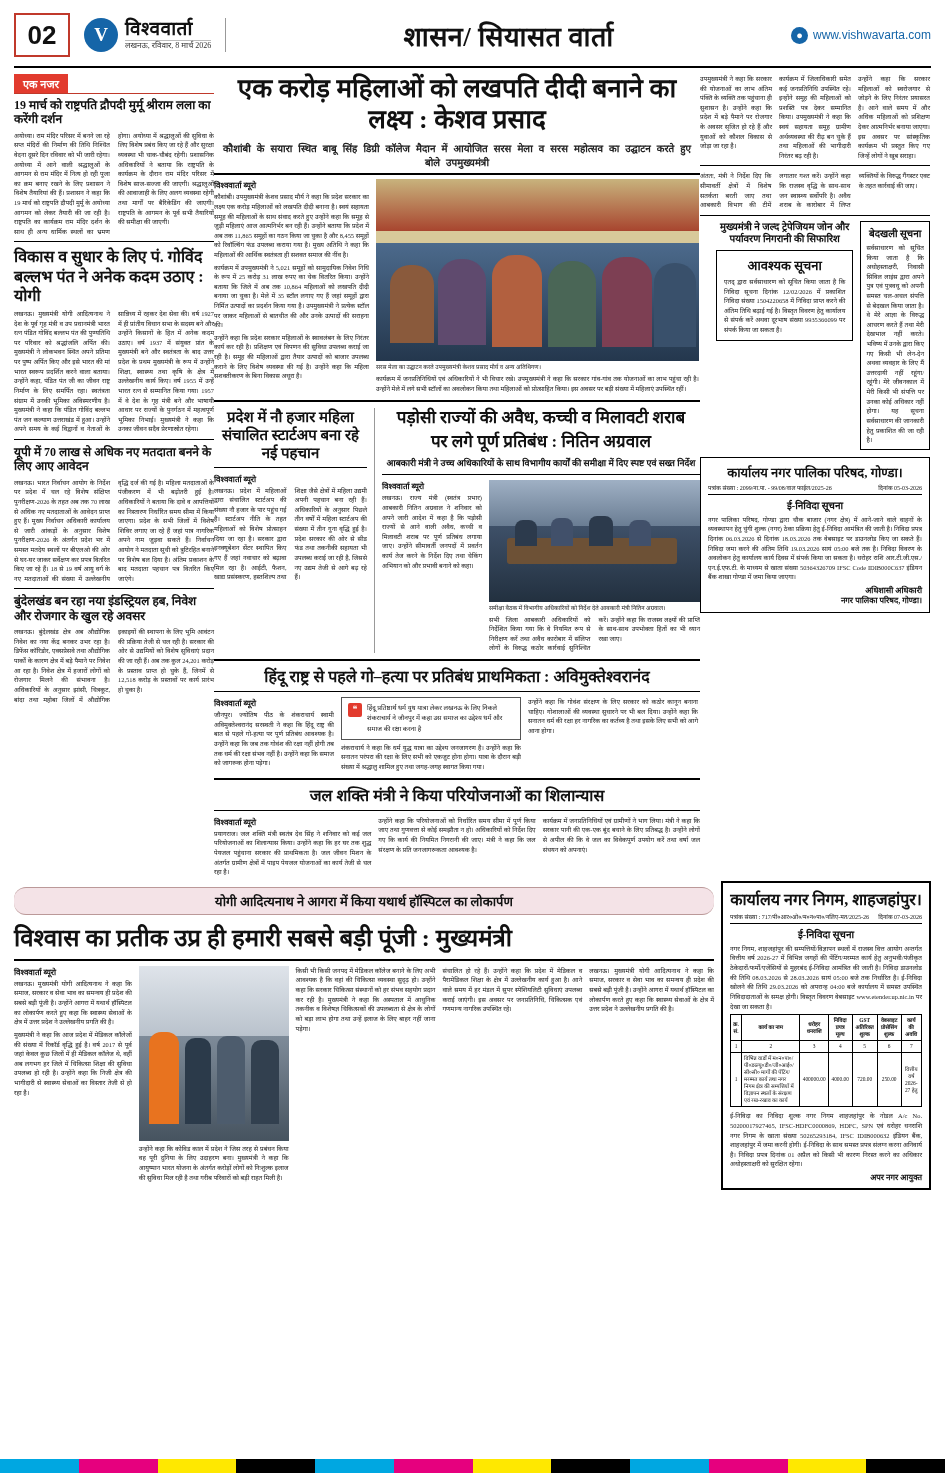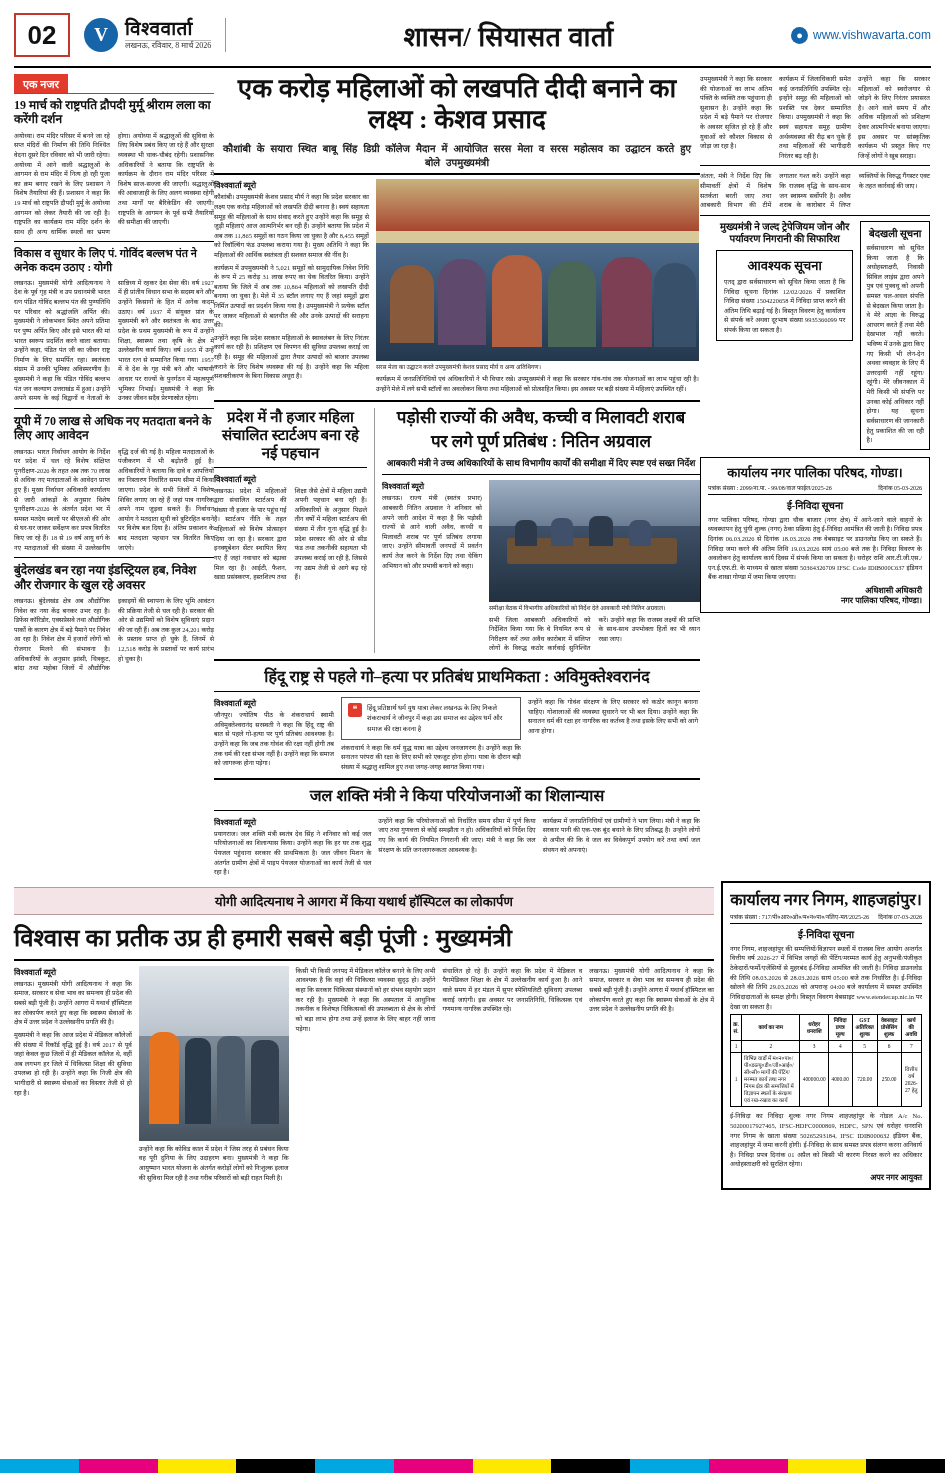--- a/index.html
+++ b/index.html
@@ -49,21 +49,21 @@
   .notice{border:1.5px solid #000;padding:5px 7px;margin-bottom:7px;}
   .notice h5{font-size:13px;text-align:center;margin:0 0 3px 0;font-weight:bold;}
   .notice .meta{display:flex;justify-content:space-between;font-size:6px;border-bottom:1px solid #000;padding-bottom:2px;margin-bottom:3px;}
   .notice .etitle{font-size:10px;text-align:center;font-weight:bold;margin:2px 0 3px;}
   .notice .sig{text-align:right;font-size:8px;font-weight:bold;margin-top:4px;line-height:1.3;}
 
   table.tender{width:100%;border-collapse:collapse;font-size:5.4px;margin-top:3px;}
   table.tender th,table.tender td{border:1px solid #000;padding:2px 2px;text-align:center;vertical-align:middle;line-height:1.3;}
 
   
-  .banner{background:#f4e3e7;border-top:1px solid #b99;border-bottom:1px solid #b99;text-align:center;font-size:13px;font-weight:bold;padding:4px 0;margin:6px 0 5px;}
+  .banner{background:#f4e3e7;border-top:1px solid #b99;border-bottom:1px solid #b99;text-align:center;font-size:13px;font-weight:bold;padding:4px 0;margin:6px 0 5px;border-radius:12px;}
   .bigtitle{font-size:24px;font-weight:bold;margin:2px 0 6px;}
 
   .quotebox{border:1px solid #555;padding:5px 6px;font-size:6.6px;line-height:1.55;display:flex;gap:5px;}
   .qicon{width:14px;height:14px;background:#e23b2e;color:#fff;font-size:9px;border-radius:2px;display:flex;align-items:center;justify-content:center;flex:none;}
 
   
   .cmyk{position:absolute;left:0;bottom:0;width:945px;height:14px;display:flex;}
   .cmyk div{flex:1;height:14px;}
 
   .flexrow{display:flex;gap:7px;}
@@ -98,21 +98,21 @@
       </div>
 
       <div>
         <h3 class="hl" style="font-size:12px;">19 मार्च को राष्ट्रपति द्रौपदी मुर्मू श्रीराम लला का करेंगी दर्शन</h3>
         <div class="body-txt cols2">अयोध्या। राम मंदिर परिसर में बनने जा रहे सप्त मंदिरों की निर्माण की तिथि निश्चित वेदना दूसरे दिन रविवार को भी जारी रहेगा। अयोध्या में आने वाली श्रद्धालुओं के आगमन से राम मंदिर में नित्य हो रही पूजा का क्रम बनाए रखने के लिए प्रशासन ने विशेष तैयारियां की हैं। प्रशासन ने कहा कि 19 मार्च को राष्ट्रपति द्रौपदी मुर्मू के अयोध्या आगमन को लेकर तैयारी की जा रही है। राष्ट्रपति का कार्यक्रम राम मंदिर दर्शन के साथ ही अन्य धार्मिक स्थलों का भ्रमण होगा। अयोध्या में श्रद्धालुओं की सुविधा के लिए विशेष प्रबंध किए जा रहे हैं और सुरक्षा व्यवस्था भी चाक-चौबंद रहेगी। प्रशासनिक अधिकारियों ने बताया कि राष्ट्रपति के कार्यक्रम के दौरान राम मंदिर परिसर में विशेष साज-सज्जा की जाएगी। श्रद्धालुओं की आवाजाही के लिए अलग व्यवस्था रहेगी तथा मार्गों पर बैरिकेडिंग की जाएगी। राष्ट्रपति के आगमन के पूर्व सभी तैयारियों की समीक्षा की जाएगी।</div>
       </div>
 
       <div class="rule"></div>
 
       <div>
-        <h3 class="hl" style="font-size:11px;">विकास व सुधार के लिए पं. गोविंद बल्लभ पंत ने अनेक कदम उठाए : योगी</h3>
+        <h3 class="hl" style="font-size:16px;">विकास व सुधार के लिए पं. गोविंद बल्लभ पंत ने अनेक कदम उठाए : योगी</h3>
         <div class="body-txt cols2">लखनऊ। मुख्यमंत्री योगी आदित्यनाथ ने देश के पूर्व गृह मंत्री व उप प्रधानमंत्री भारत रत्न पंडित गोविंद बल्लभ पंत की पुण्यतिथि पर परिवार को श्रद्धांजलि अर्पित की। मुख्यमंत्री ने लोकभवन स्थित अपने प्रतिमा पर पुष्प अर्पित किए और इसे भारत की मां भारत स्वरूप प्रदर्शित करने वाला बताया। उन्होंने कहा, पंडित पंत जी का जीवन राष्ट्र निर्माण के लिए समर्पित रहा। स्वतंत्रता संग्राम में उनकी भूमिका अविस्मरणीय है। मुख्यमंत्री ने कहा कि पंडित गोविंद बल्लभ पंत जन कल्याण उत्तराखंड में हुआ। उन्होंने अपने समय के कई विद्वानों व नेताओं के सान्निध्य में रहकर देश सेवा की। वर्ष 1927 में ही प्रांतीय विधान सभा के सदस्य बने और उन्होंने किसानों के हित में अनेक कदम उठाए। वर्ष 1937 में संयुक्त प्रांत के मुख्यमंत्री बने और स्वतंत्रता के बाद उत्तर प्रदेश के प्रथम मुख्यमंत्री के रूप में उन्होंने शिक्षा, स्वास्थ्य तथा कृषि के क्षेत्र में उल्लेखनीय कार्य किए। वर्ष 1955 में उन्हें भारत रत्न से सम्मानित किया गया। 1957 में वे देश के गृह मंत्री बने और भाषायी आधार पर राज्यों के पुनर्गठन में महत्वपूर्ण भूमिका निभाई। मुख्यमंत्री ने कहा कि उनका जीवन सदैव प्रेरणास्रोत रहेगा।</div>
       </div>
 
       <div class="rule"></div>
 
       <div>
         <h3 class="hl" style="font-size:12px;">यूपी में 70 लाख से अधिक नए मतदाता बनने के लिए आए आवेदन</h3>
         <div class="body-txt cols2">लखनऊ। भारत निर्वाचन आयोग के निर्देश पर प्रदेश में चल रहे विशेष संक्षिप्त पुनरीक्षण-2026 के तहत अब तक 70 लाख से अधिक नए मतदाताओं के आवेदन प्राप्त हुए हैं। मुख्य निर्वाचन अधिकारी कार्यालय से जारी आंकड़ों के अनुसार विशेष पुनरीक्षण-2026 के अंतर्गत प्रदेश भर में समस्त मतदेय स्थलों पर बीएलओ की ओर से घर-घर जाकर सर्वेक्षण कर प्रपत्र वितरित किए जा रहे हैं। 18 से 19 वर्ष आयु वर्ग के नए मतदाताओं की संख्या में उल्लेखनीय वृद्धि दर्ज की गई है। महिला मतदाताओं के पंजीकरण में भी बढ़ोतरी हुई है। अधिकारियों ने बताया कि दावे व आपत्तियों का निस्तारण निर्धारित समय सीमा में किया जाएगा। प्रदेश के सभी जिलों में विशेष शिविर लगाए जा रहे हैं जहां पात्र नागरिक अपने नाम जुड़वा सकते हैं। निर्वाचन आयोग ने मतदाता सूची को त्रुटिरहित बनाने पर विशेष बल दिया है। अंतिम प्रकाशन के बाद मतदाता पहचान पत्र वितरित किए जाएंगे।</div>
       </div>
 

